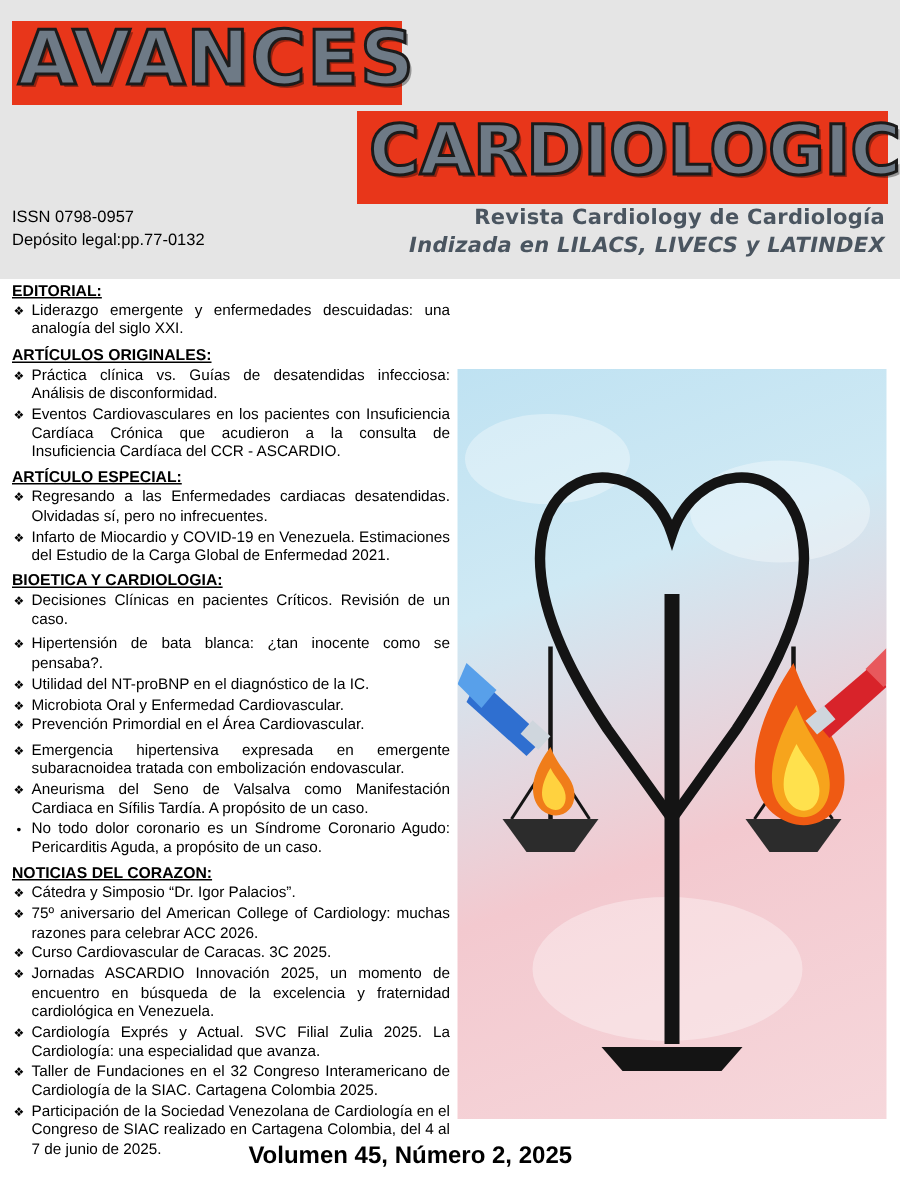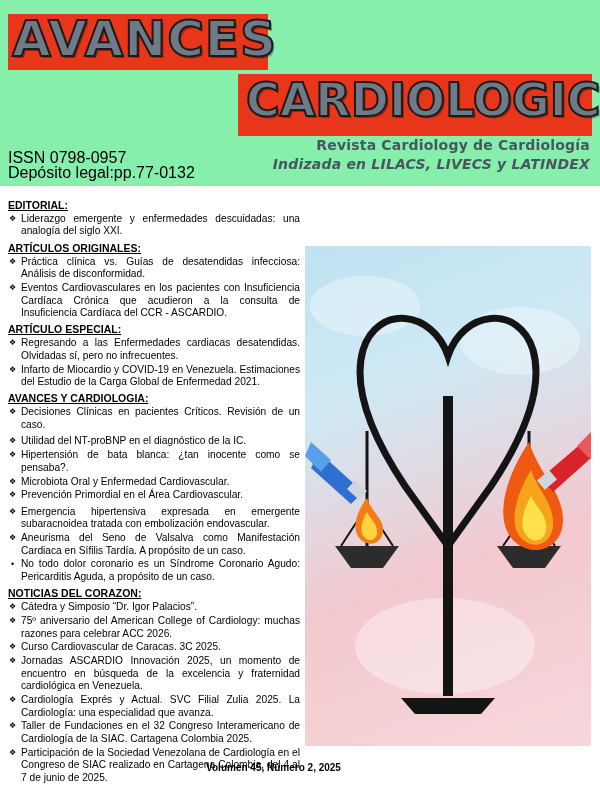--- a/index.html
+++ b/index.html
@@ -14,21 +14,21 @@
     color: #000000;
     overflow: hidden;
     position: relative;
   }
 
   
   .masthead {
     position: relative;
     width: 600px;
     height: 186px;
-    background: #86efac;
+    background: #e5e5e5;
   }
   .red-bar-top {
     position: absolute;
     left: 8px;
     top: 14px;
     width: 260px;
     height: 56px;
     background: #e8361a;
   }
   .red-bar-bottom {
@@ -61,22 +61,22 @@
     font-size: 46px;
     letter-spacing: 0px;
     line-height: 56px;
     color: #6e7a86;
     -webkit-text-stroke: 2px #1b1b1b;
     text-shadow: 2px 2px 0 rgba(0,0,0,0.35);
   }
   .issn-block {
     position: absolute;
     left: 8px;
-    top: 150px;
-    font-size: 16px;
+    top: 138px;
+    font-size: 11px;
     line-height: 15px;
     color: #000;
   }
   .subtitle-block {
     position: absolute;
     right: 10px;
     top: 136px;
     text-align: right;
     color: #4a5560;
     font-family: "DejaVu Sans", sans-serif;
@@ -107,21 +107,21 @@
     width: 292px;
   }
   .sec-head {
     font-size: 10.5px;
     font-weight: bold;
     text-decoration: underline;
     color: #000;
     margin: 0 0 1px 0;
     line-height: 13px;
   }
-  .sec-head.first { margin-top: 13px; }
+  .sec-head.first { margin-top: 2px; }
   ul.items {
     list-style: none;
     margin: 0 0 4px 0;
     padding: 0;
   }
   ul.items li {
     position: relative;
     font-size: 10.2px;
     line-height: 12.4px;
     padding-left: 13px;
@@ -159,21 +159,21 @@
   .heart-wrap {
     position: absolute;
     left: 0; top: 0; width: 286px; height: 500px;
   }
   .volumen {
     position: absolute;
     left: 0;
     top: 762px;
     width: 547px;
     text-align: center;
-    font-size: 10px;
+    font-size: 16px;
     font-weight: bold;
     color: #000;
   }
 </style>
 </head>
 <body>
 
 <div class="masthead">
   <div class="red-bar-top"></div>
   <div class="red-bar-bottom"></div>
@@ -205,28 +205,28 @@
       <li>Práctica clínica vs. Guías de desatendidas infecciosa: Análisis de disconformidad.</li>
       <li>Eventos Cardiovasculares en los pacientes con Insuficiencia Cardíaca Crónica que acudieron a la consulta de Insuficiencia Cardíaca del CCR - ASCARDIO.</li>
     </ul>
 
     <div class="sec-head">ARTÍCULO ESPECIAL:</div>
     <ul class="items">
       <li>Regresando a las Enfermedades cardiacas desatendidas. Olvidadas sí, pero no infrecuentes.</li>
       <li>Infarto de Miocardio y COVID-19 en Venezuela. Estimaciones del Estudio de la Carga Global de Enfermedad 2021.</li>
     </ul>
 
-    <div class="sec-head">AVANCES Y CARDIOLOGIA:</div>
+    <div class="sec-head">BIOETICA Y CARDIOLOGIA:</div>
     <ul class="items">
       <li>Decisiones Clínicas en pacientes Críticos. Revisión de un caso.</li>
     </ul>
 
     <ul class="items">
+      <li>Hipertensión de bata blanca: ¿tan inocente como se pensaba?.</li>
       <li>Utilidad del NT-proBNP en el diagnóstico de la IC.</li>
-      <li>Hipertensión de bata blanca: ¿tan inocente como se pensaba?.</li>
       <li>Microbiota Oral y Enfermedad Cardiovascular.</li>
       <li>Prevención Primordial en el Área Cardiovascular.</li>
     </ul>
 
     <ul class="items">
       <li>Emergencia hipertensiva expresada en emergente subaracnoidea tratada con embolización endovascular.</li>
       <li>Aneurisma del Seno de Valsalva como Manifestación Cardiaca en Sífilis Tardía. A propósito de un caso.</li>
       <li class="nobullet">No todo dolor coronario es un Síndrome Coronario Agudo: Pericarditis Aguda, a propósito de un caso.</li>
     </ul>
 

